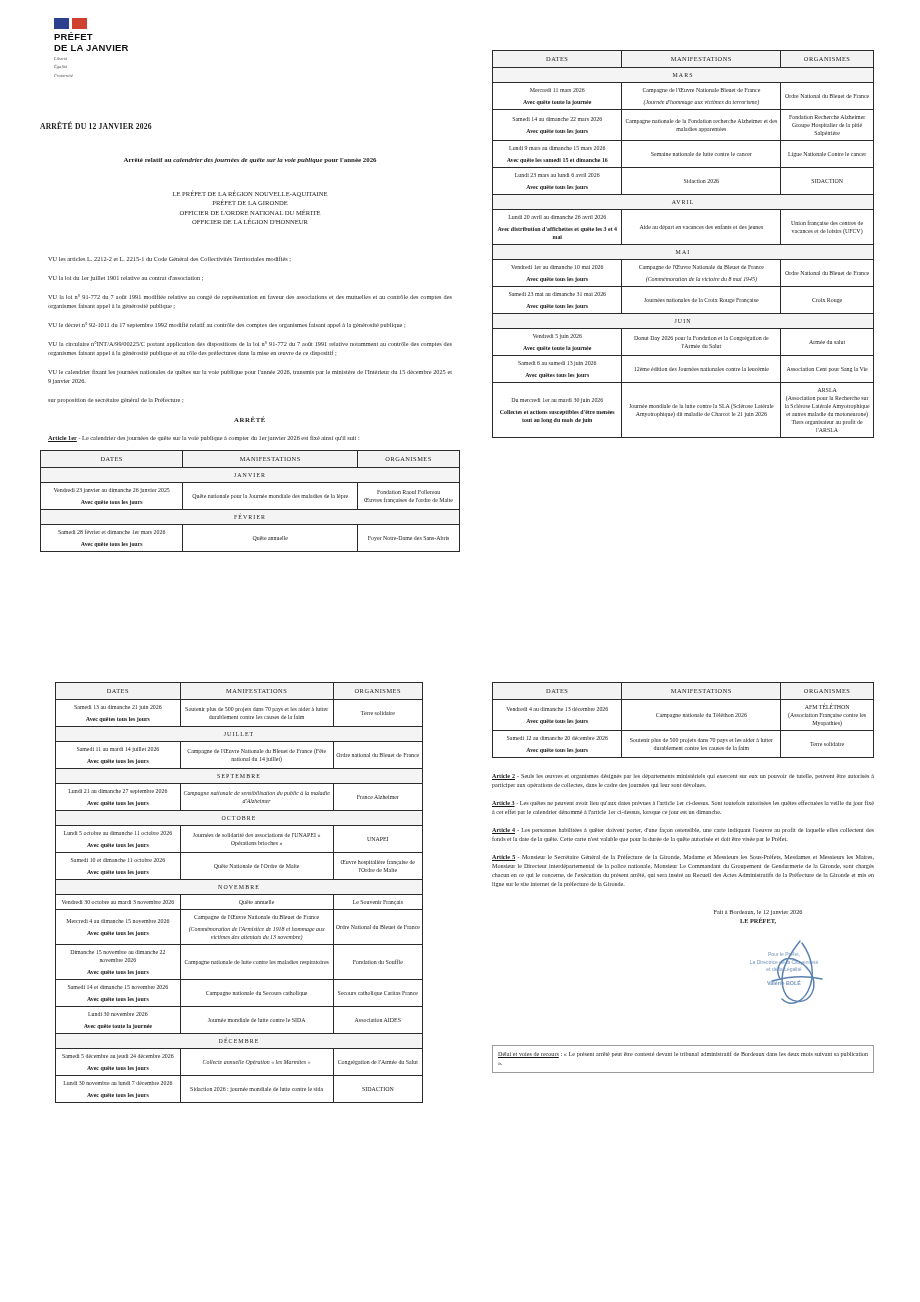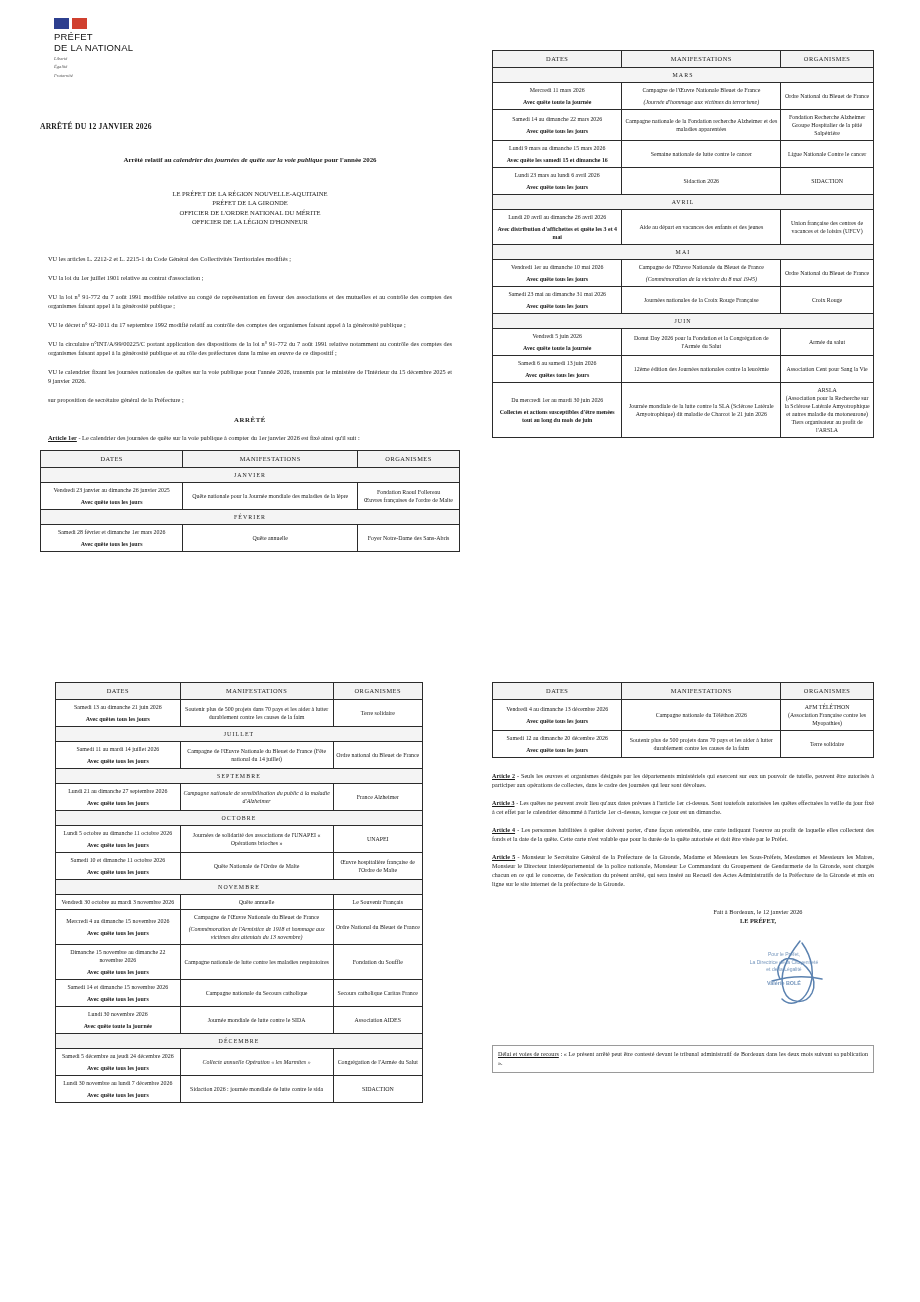--- a/index.html
+++ b/index.html
@@ -9,21 +9,21 @@
   #pg1{left:40px;top:18px;width:420px;height:620px;}
   #pg2{left:492px;top:50px;width:382px;height:600px;}
   #pg3{left:55px;top:682px;width:368px;height:580px;}
   #pg4{left:492px;top:682px;width:382px;height:470px;}
 
   
   .logo{margin-left:14px;}
   .flag{display:flex;gap:3px;margin-bottom:3px;}
   .flag .b{width:15px;height:11px;background:#2d3f8f;}
   .flag .r{width:15px;height:11px;background:#d0402f;}
-  .logo .ttl{font-family:"Liberation Sans",sans-serif;font-weight:400;font-size:9.5px;line-height:10.5px;letter-spacing:.2px;color:#111;}
+  .logo .ttl{font-family:"Liberation Sans",sans-serif;font-weight:700;font-size:9.5px;line-height:10.5px;letter-spacing:.2px;color:#111;}
   .logo .dev{font-family:"Liberation Serif",serif;font-style:italic;font-size:4.6px;line-height:5.4px;color:#555;margin-top:3px;}
 
   
   .arr-title{text-align:left;font-weight:700;font-size:7.6px;letter-spacing:.2px;margin-top:44px;}
   .arr-sub{text-align:center;font-weight:700;font-size:6.9px;margin-top:24px;padding:0 18px;line-height:10px;}
   .arr-sub i{font-style:italic;font-weight:700;}
   .prefet-block{text-align:center;font-size:6.6px;line-height:9.2px;margin-top:24px;}
 
   
   .vu{font-size:6.3px;line-height:9.3px;text-align:justify;margin:0 8px 9.5px 8px;}
@@ -63,21 +63,21 @@
 <body>
 
 <div class="page" id="pg1">
 
   <div class="logo">
     <div class="flag">
       <div class="b"></div>
       <div class="r"></div>
     </div>
     <div class="ttl">PRÉFET</div>
-    <div class="ttl">DE LA NATIONAL</div>
+    <div class="ttl">DE LA JANVIER</div>
     <div class="dev">Liberté</div>
     <div class="dev">Égalité</div>
     <div class="dev">Fraternité</div>
   </div>
 
   <div class="arr-title">ARRÊTÉ DU 12 JANVIER 2026</div>
 
   <div class="arr-sub">
     <span>Arrêté relatif au </span><i>calendrier des journées de quête sur la voie publique</i><span> pour l'année 2026</span>
   </div>

